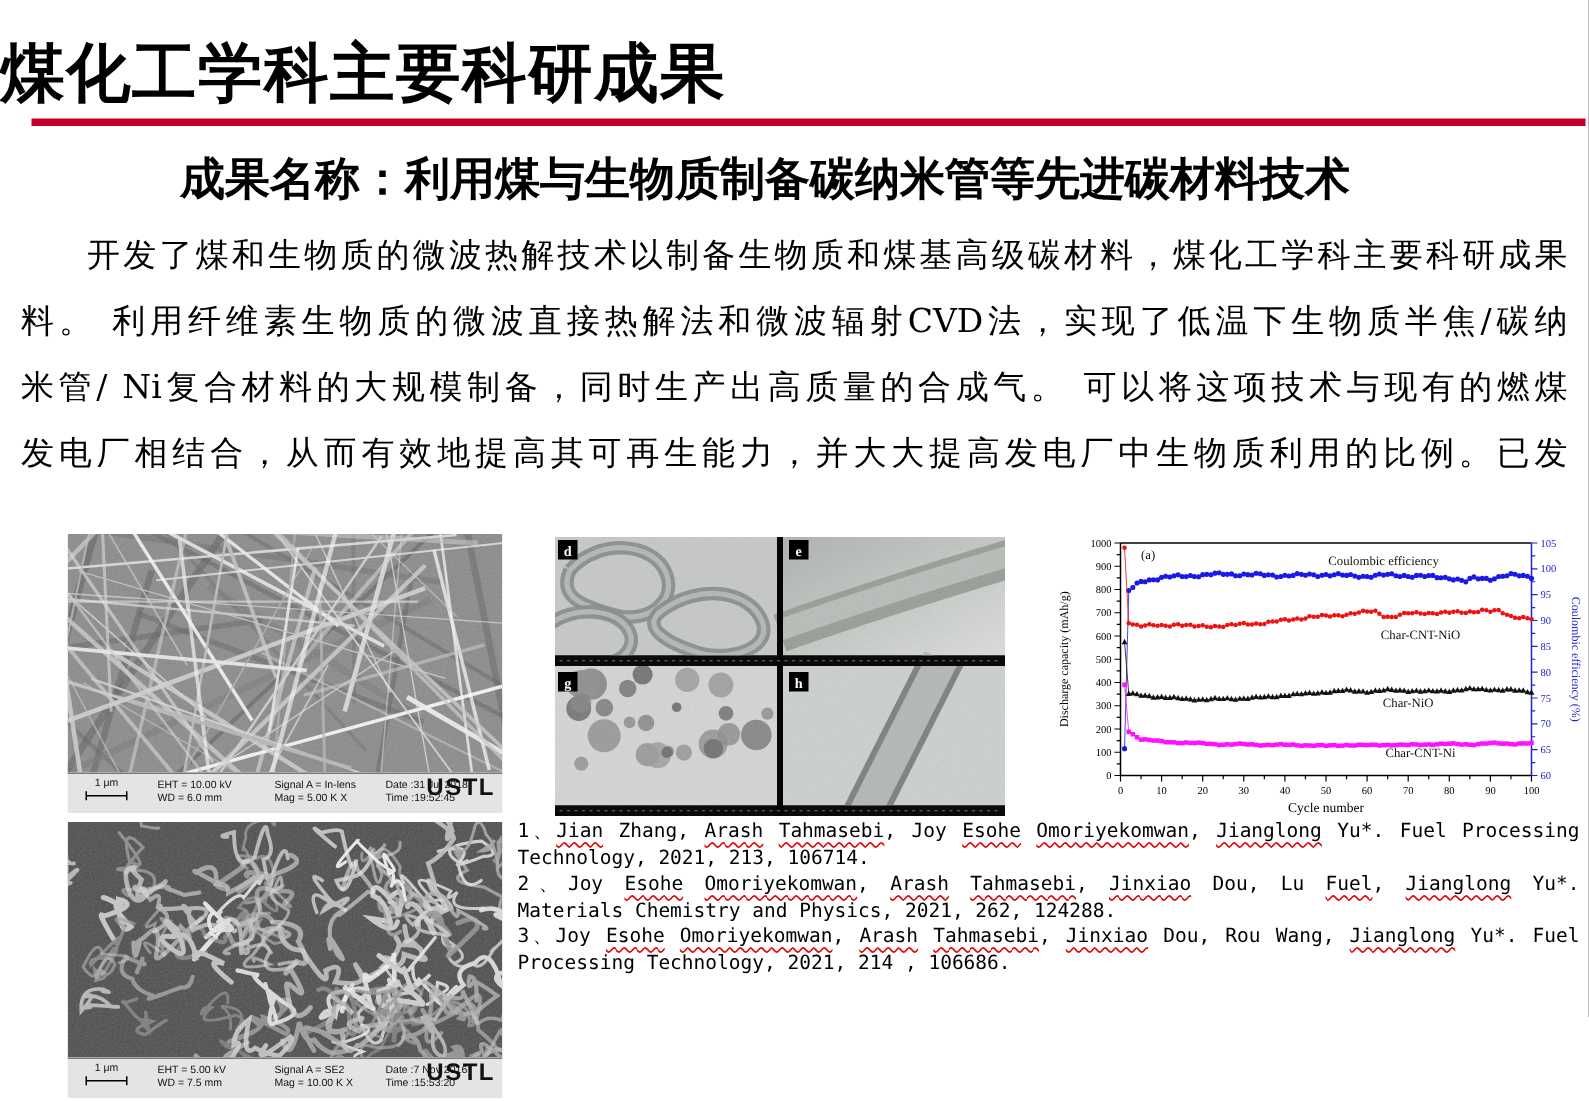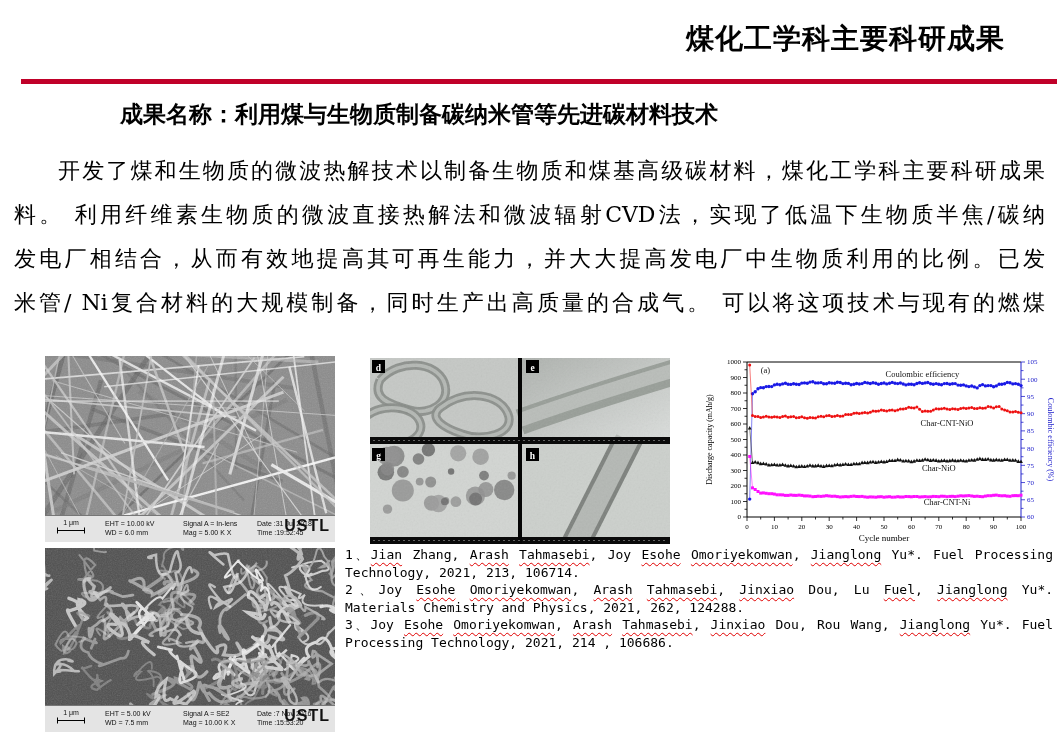--- a/index.html
+++ b/index.html
@@ -1,21 +1,21 @@
 <!DOCTYPE html>
 <html><head>
 <meta charset="utf-8">
 <style>
   html,body{margin:0;padding:0;background:#888;}
   .slide{position:relative;width:1059px;height:734px;background:#ffffff;overflow:hidden;
          font-family:"Liberation Sans",sans-serif;color:#000;}
-  .title{position:absolute;top:20px;left:0;width:1005px;text-align:right;
-         font-size:28px;font-weight:bold;letter-spacing:1px;}
+  .title{position:absolute;top:20px;left:0;width:1005px;text-align:left;
+         font-size:43px;font-weight:bold;letter-spacing:1px;}
   .redline{position:absolute;top:79px;left:21px;width:1036px;height:5px;background:#c00029;}
-  .subtitle{position:absolute;top:99px;left:120px;font-size:23px;font-weight:bold;text-align:right;}
+  .subtitle{position:absolute;top:99px;left:120px;font-size:30px;font-weight:bold;text-align:right;}
   .para{position:absolute;top:149px;left:14px;width:1031px;
         font-family:"DejaVu Serif","Liberation Serif",serif;font-size:22px;}
   .pline{height:44px;line-height:44px;text-align:justify;text-align-last:justify;overflow:hidden;}
   .pline.first{text-indent:44px;}
   .pline.last{text-align-last:left;}
   .fig{position:absolute;overflow:hidden;}
   .sem1{left:45px;top:356px;width:290px;height:186px;}
   .sem2{left:45px;top:548px;width:290px;height:184px;}
   .temfig{left:370px;top:358px;width:300px;height:186px;background:#000;}
   .chartfig{left:701px;top:352px;width:356px;height:200px;background:#fff;}
@@ -40,22 +40,22 @@
 
 <div class="slide">
 
   <div class="title">煤化工学科主要科研成果</div>
   <div class="redline"></div>
   <div class="subtitle">成果名称：利用煤与生物质制备碳纳米管等先进碳材料技术</div>
 
   <div class="para">
     <div class="pline first">开发了煤和生物质的微波热解技术以制备生物质和煤基高级碳材料，煤化工学科主要科研成果</div>
     <div class="pline">料。 利用纤维素生物质的微波直接热解法和微波辐射CVD法，实现了低温下生物质半焦/碳纳</div>
+    <div class="pline">米管/ Ni复合材料的大规模制备，同时生产出高质量的合成气。 可以将这项技术与现有的燃煤</div>
     <div class="pline">发电厂相结合，从而有效地提高其可再生能力，并大大提高发电厂中生物质利用的比例。已发</div>
-    <div class="pline">米管/ Ni复合材料的大规模制备，同时生产出高质量的合成气。 可以将这项技术与现有的燃煤</div>
   </div>
 
   <div class="fig sem1">
     <div class="semcanvas" id="semcanvas1"><svg width="290" height="159">
           <defs>
             <filter id="nz1">
               <feTurbulence type="fractalNoise" baseFrequency="0.8" numOctaves="3"></feTurbulence>
               <feColorMatrix type="saturate" values="0"></feColorMatrix>
             </filter>
           </defs>

